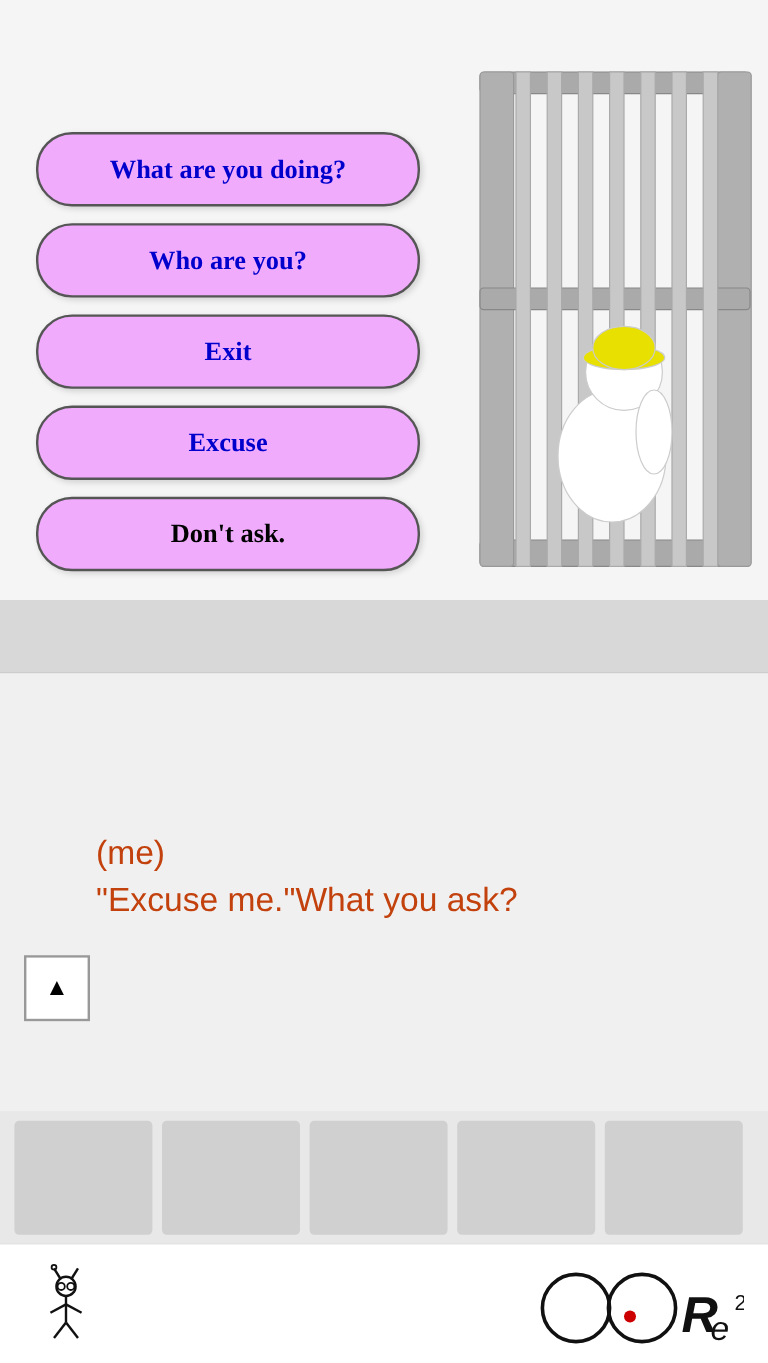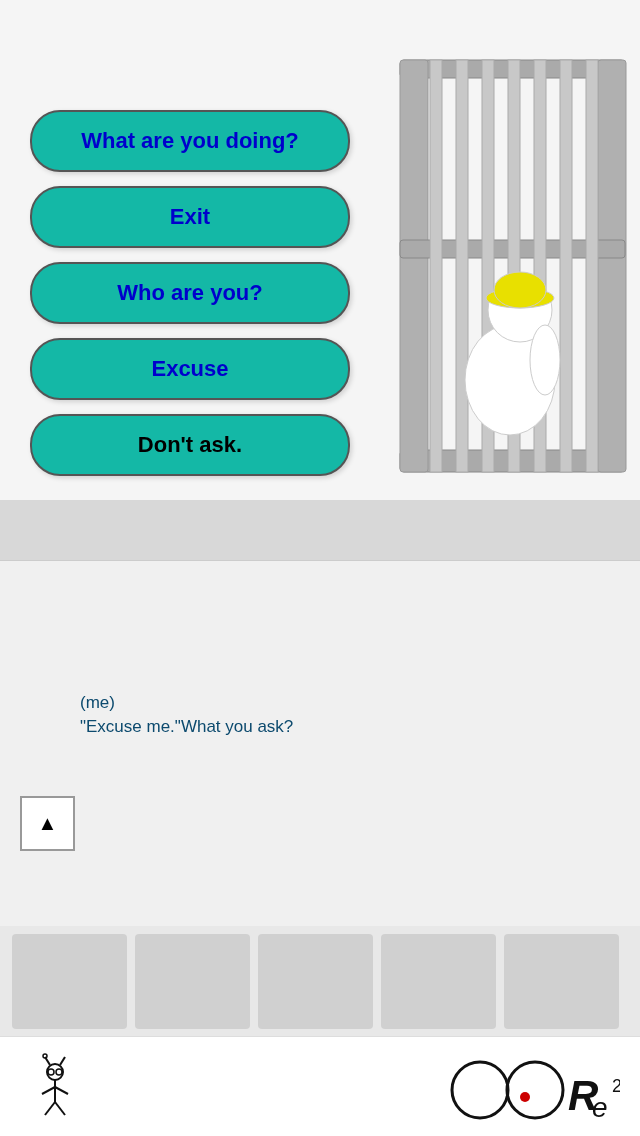--- a/index.html
+++ b/index.html
@@ -41,28 +41,29 @@
       left: 30px;
       display: flex;
       flex-direction: column;
       gap: 14px;
       z-index: 10;
     }
 
     .option-btn {
       width: 320px;
       padding: 16px 20px;
-      background: #14b8a6;
+      background: #f0abfc;
       border: 2px solid #555;
       border-radius: 30px;
       font-size: 22px;
       font-weight: bold;
       cursor: pointer;
       text-align: center;
       box-shadow: 2px 2px 5px rgba(0,0,0,0.15);
+      font-family: Liberation Serif, serif;
     }
 
     .option-btn.blue-text {
       color: #0000cc;
     }
     .option-btn.black-text {
       color: #000;
       text-align: center;
     }
 
@@ -83,22 +84,22 @@
       left: 0;
       height: 576px;
       background: #f0f0f0;
       border-top: 1px solid #ccc;
     }
 
     #dialogue-text {
       position: absolute;
       top: 130px;
       left: 80px;
-      font-size: 17px;
-      color: #0c4a6e;
+      font-size: 28px;
+      color: #c2410c;
       line-height: 1.4;
     }
 
     #scroll-up-btn {
       position: absolute;
       top: 235px;
       left: 20px;
       width: 55px;
       height: 55px;
       background: white;
@@ -168,22 +169,22 @@
 </head>
 <body>
 
 <div id="scene">
   <div class="scene-top-bar"></div>
   <div class="room-bg"></div>
   <div class="room-floor"></div>
 
   <div id="options">
     <button class="option-btn blue-text">What are you doing?</button>
+    <button class="option-btn blue-text">Who are you?</button>
     <button class="option-btn blue-text">Exit</button>
-    <button class="option-btn blue-text">Who are you?</button>
     <button class="option-btn blue-text">Excuse</button>
     <button class="option-btn black-text">Don't ask.</button>
   </div>
 
   <svg id="cage-svg" viewBox="0 0 250 510" xmlns="http://www.w3.org/2000/svg">
 
     <rect x="10" y="60" width="225" height="18" rx="4" fill="#aaa" stroke="#888" stroke-width="1"></rect>
 
     <rect x="10" y="450" width="225" height="22" rx="4" fill="#aaa" stroke="#888" stroke-width="1"></rect>
 

